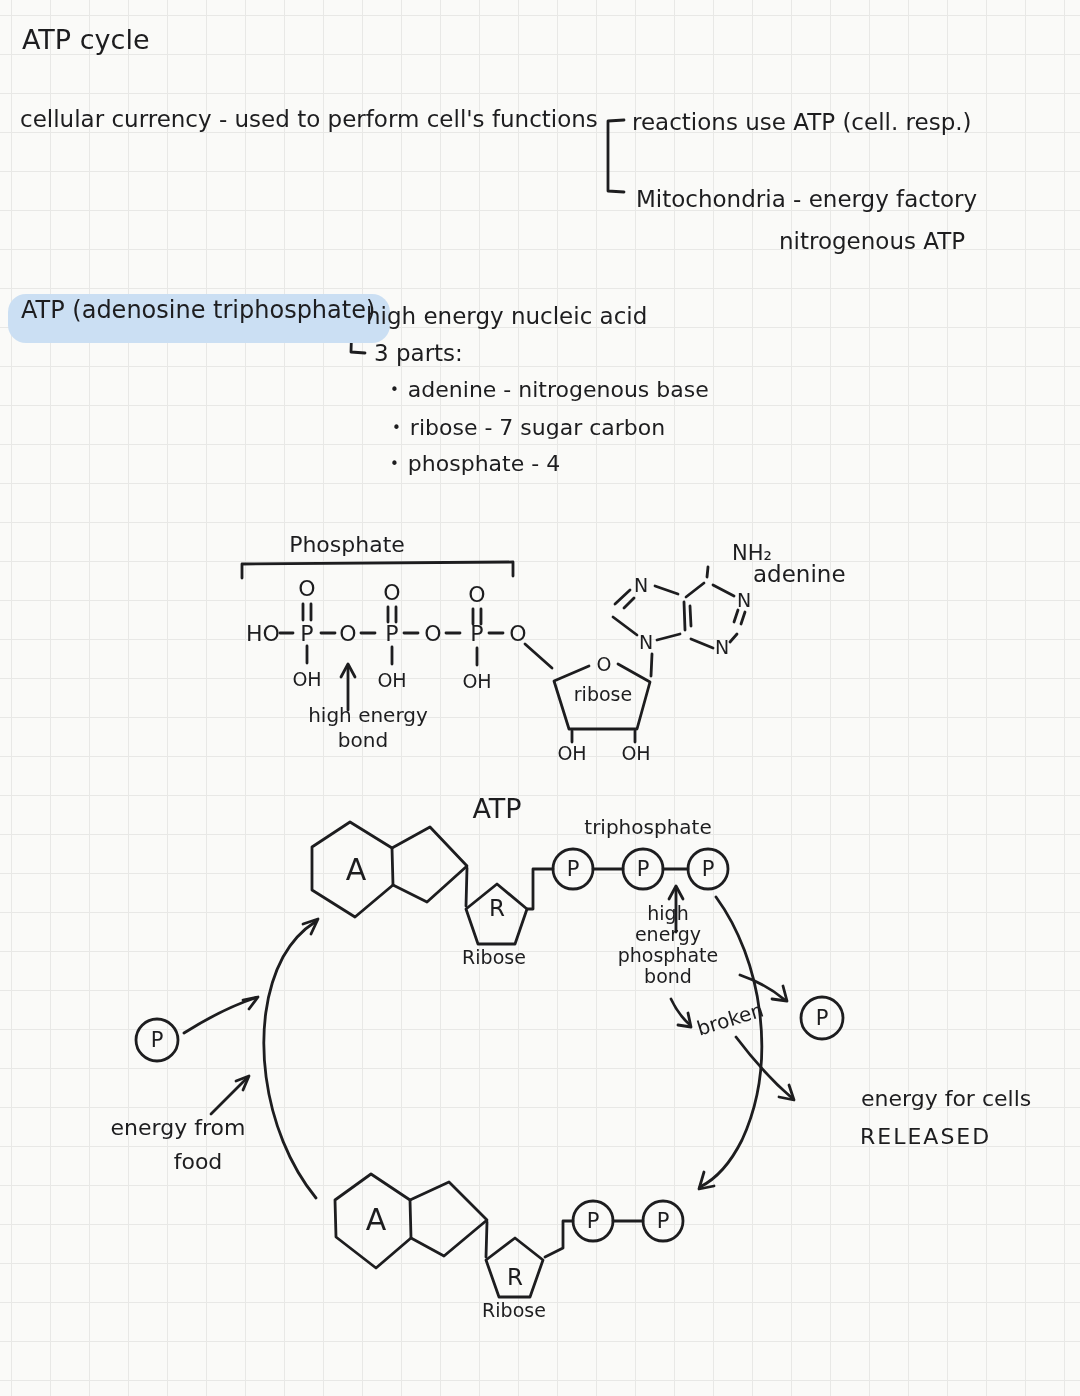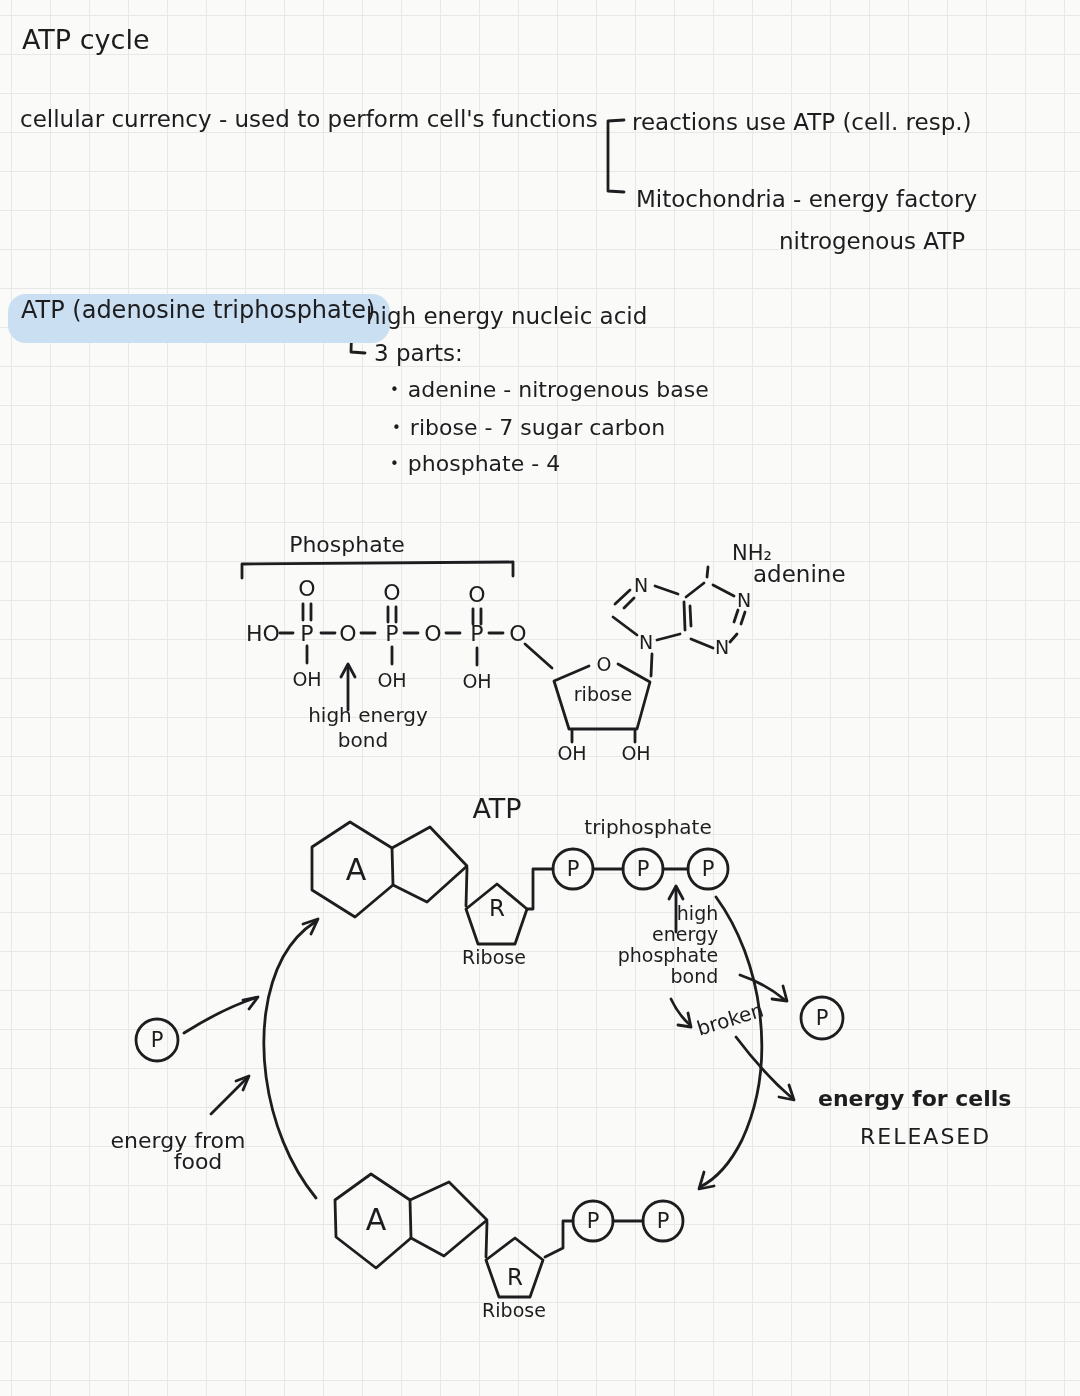--- a/index.html
+++ b/index.html
@@ -11,21 +11,21 @@
       linear-gradient(#e8e8e6 1px, transparent 1px),
       linear-gradient(90deg,#e8e8e6 1px, transparent 1px);
     background-size:39px 39px,39px 39px;
     background-position:0px 15px,11px 0px;
     font-family:"DejaVu Sans", sans-serif;
     color:#1d1d1f;
   }
   .t{position:absolute;white-space:nowrap;line-height:1.15;}
   .c{transform:translateX(-50%);text-align:center;}
   .fs27{font-size:27px;} .fs24{font-size:24px;} .fs23{font-size:23px;}
-  .fs22{font-size:22px;} .fs20{font-size:20px;} .fs19{font-size:19px;text-align:right;}
+  .fs22{font-size:22px;} .fs20{font-size:20px;} .fs19{font-size:19px;}
   .pill{
     background:#cbdff3;border-radius:18px;padding:3px 15px 18px 13px;
   }
   .bullet .mk{display:inline-block;margin-right:9px;font-size:15px;vertical-align:2px;}
   .stack div{line-height:21px;}
   .released{letter-spacing:2px;}
   .rot{transform:rotate(-17deg);}
   svg.ink{position:absolute;left:0;top:0;pointer-events:none;}
   svg.ink *{vector-effect:non-scaling-stroke;}
   svg text{font-family:"DejaVu Sans",sans-serif;fill:#1d1d1f;}
@@ -238,19 +238,19 @@
 
   <div class="t fs19 c stack" style="left:668px;top:903px;">
     <div>high</div>
     <div>energy</div>
     <div>phosphate</div>
     <div>bond</div>
   </div>
 
   <div class="t fs20 rot" style="left:696px;top:1008px;">broken</div>
 
-  <div class="t fs22" style="left:818px;top:1086px;font-weight:bold;">energy for cells</div>
+  <div class="t fs22" style="left:861px;top:1086px;">energy for cells</div>
   <div class="t fs22 released" style="left:860px;top:1124px;">RELEASED</div>
 
-  <div class="t fs22 c" style="left:178px;top:1115px;margin-top:13px;">energy from</div>
+  <div class="t fs22 c" style="left:178px;top:1115px;">energy from</div>
   <div class="t fs22 c" style="left:170px;top:1149px;margin-left:28px;">food</div>
 
 </div>
 
 </body></html>

